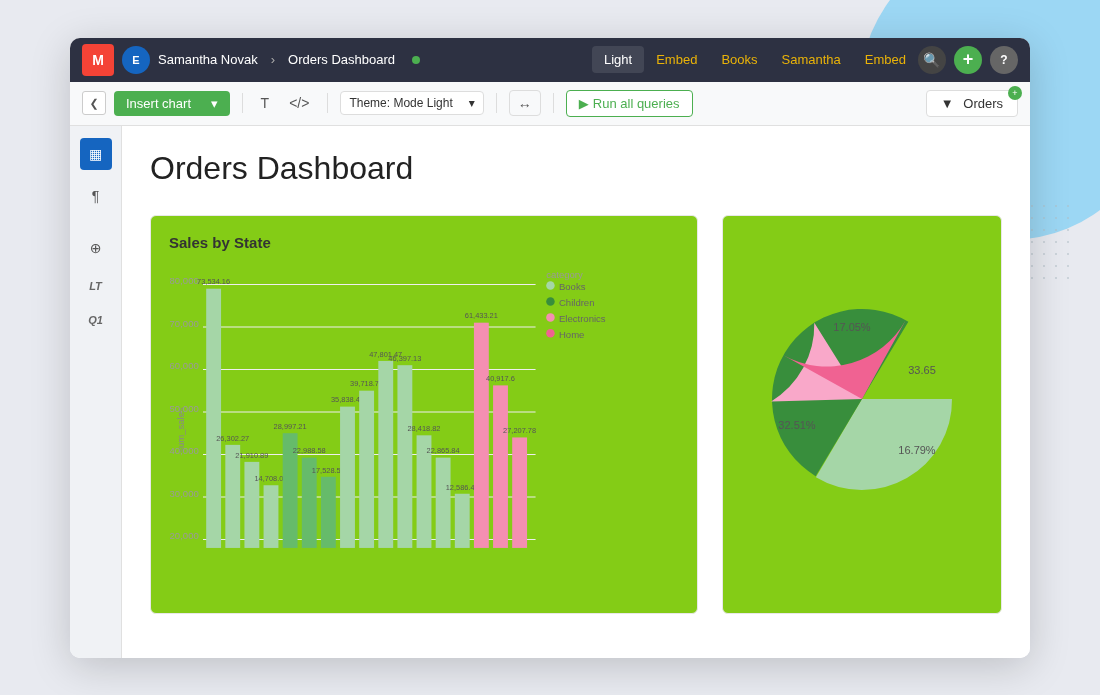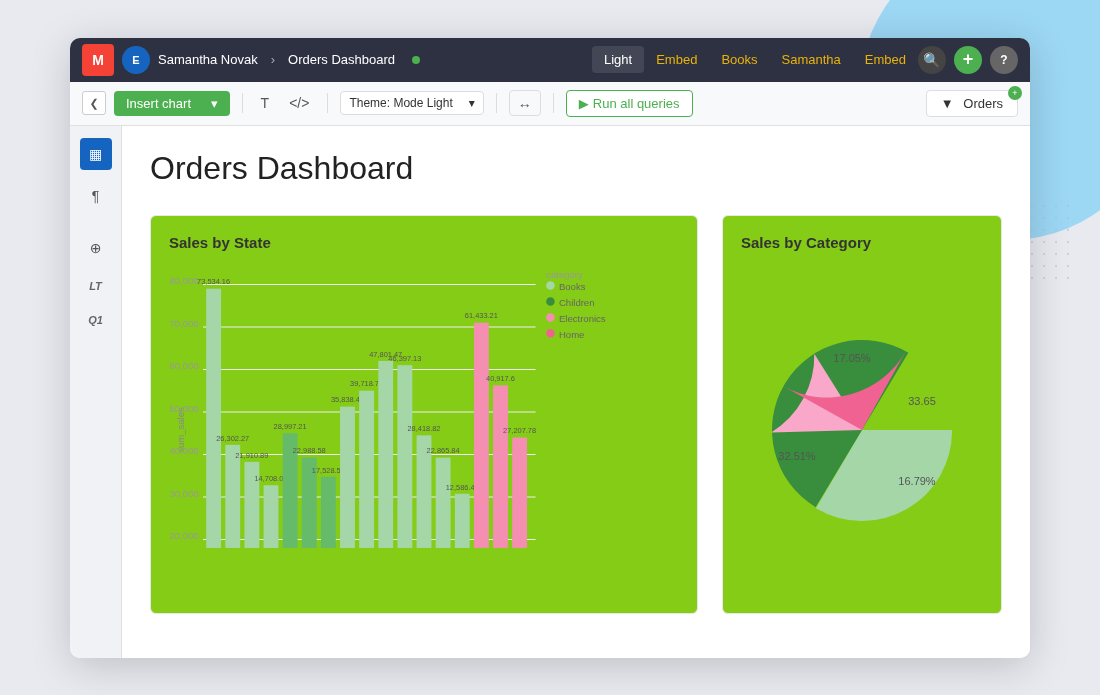--- a/index.html
+++ b/index.html
@@ -502,21 +502,20 @@
               <rect x="355" y="45" width="8" height="8" fill="#f48fb1" rx="4"></rect>
               <text x="367" y="53" font-size="9" fill="#666">Electronics</text>
               <rect x="355" y="60" width="8" height="8" fill="#f06292" rx="4"></rect>
               <text x="367" y="68" font-size="9" fill="#666">Home</text>
               <text x="355" y="12" font-size="9" fill="#999">category</text>
             </svg>
           </div>
         </div>
 
         <div class="chart-card" style="max-width: 280px; min-width: 240px;">
-          <div class="chart-title">Sales by Category</div>
           <div class="pie-chart-container">
             <svg viewBox="-120 -120 240 240" width="240" height="240">
 
               <path d="M0,0 L90,0 A90,90 0 0,1 -46.1,78.3 Z" fill="#a5d6a7" transform="rotate(0)"></path>
 
               <path d="M0,0 L90,0 A90,90 0 0,1 -90,0 Z" fill="#388e3c" transform="rotate(121)"></path>
 
               <path d="M0,0 L90,0 A90,90 0 0,1 46.1,-78.3 Z" fill="#f9a8c9" transform="rotate(238)"></path>
 
               <path d="M0,0 L90,0 A90,90 0 0,1 0.2,-90 Z" fill="#f06292" transform="rotate(299)"></path>

